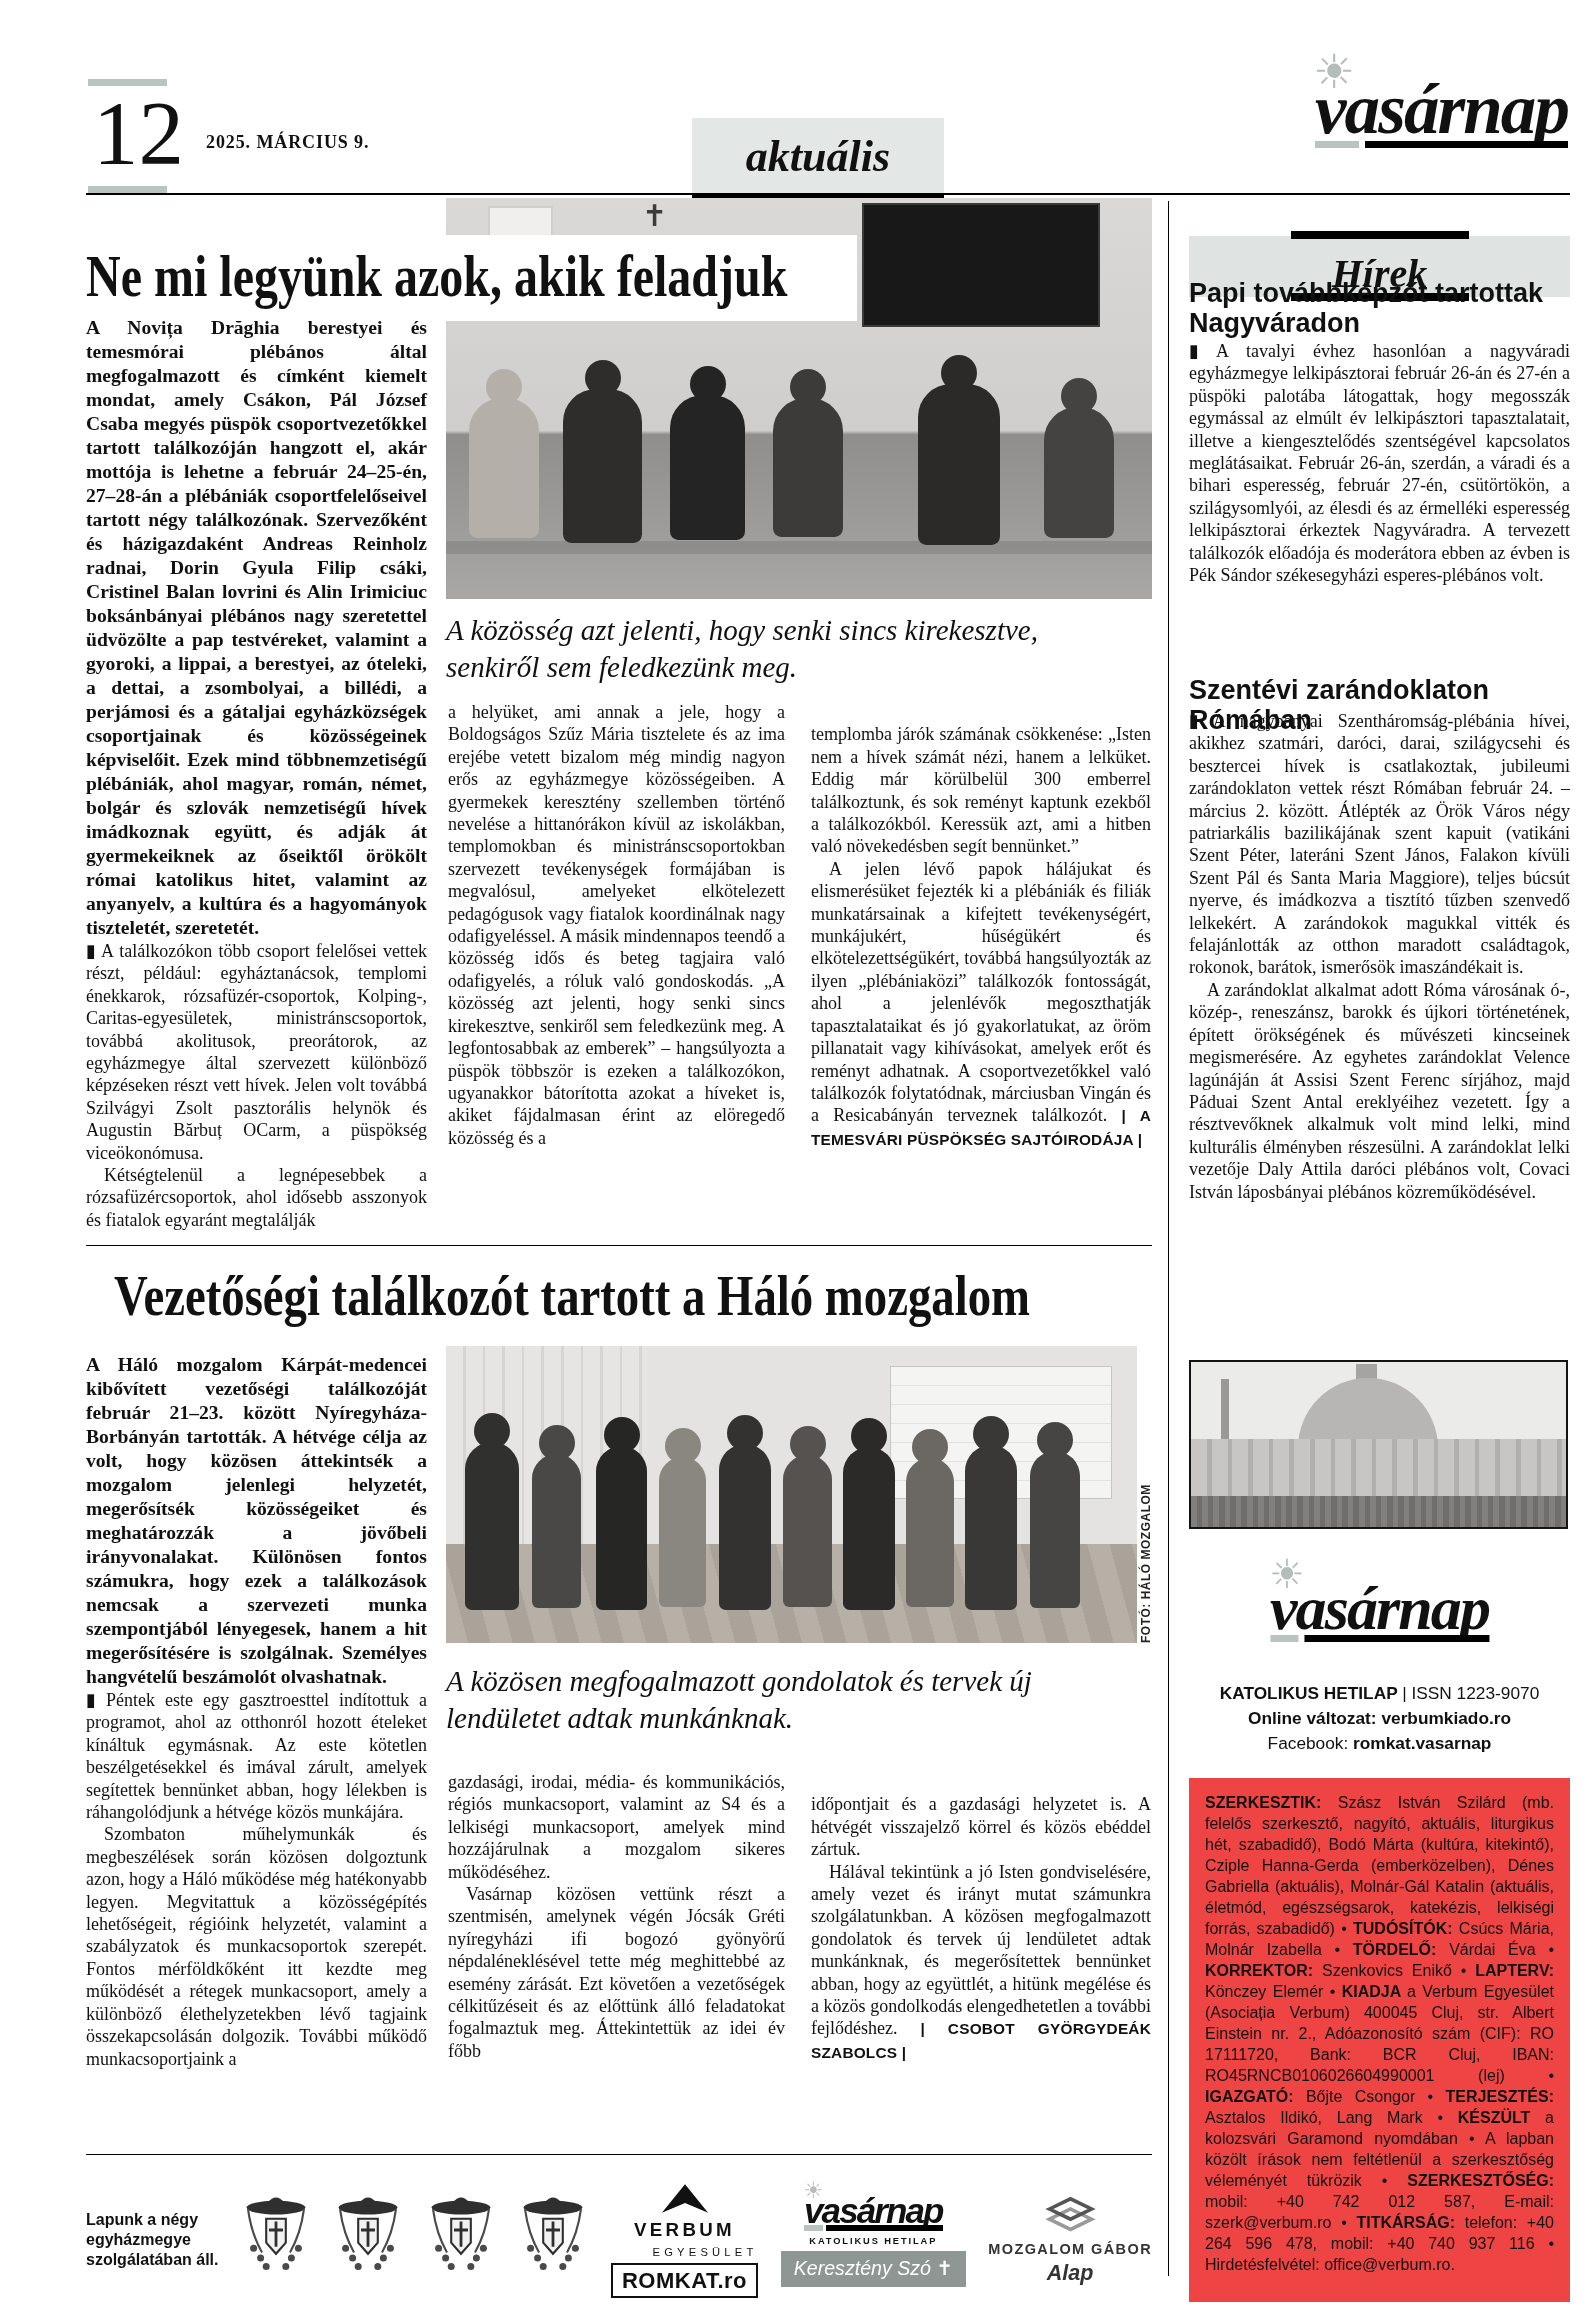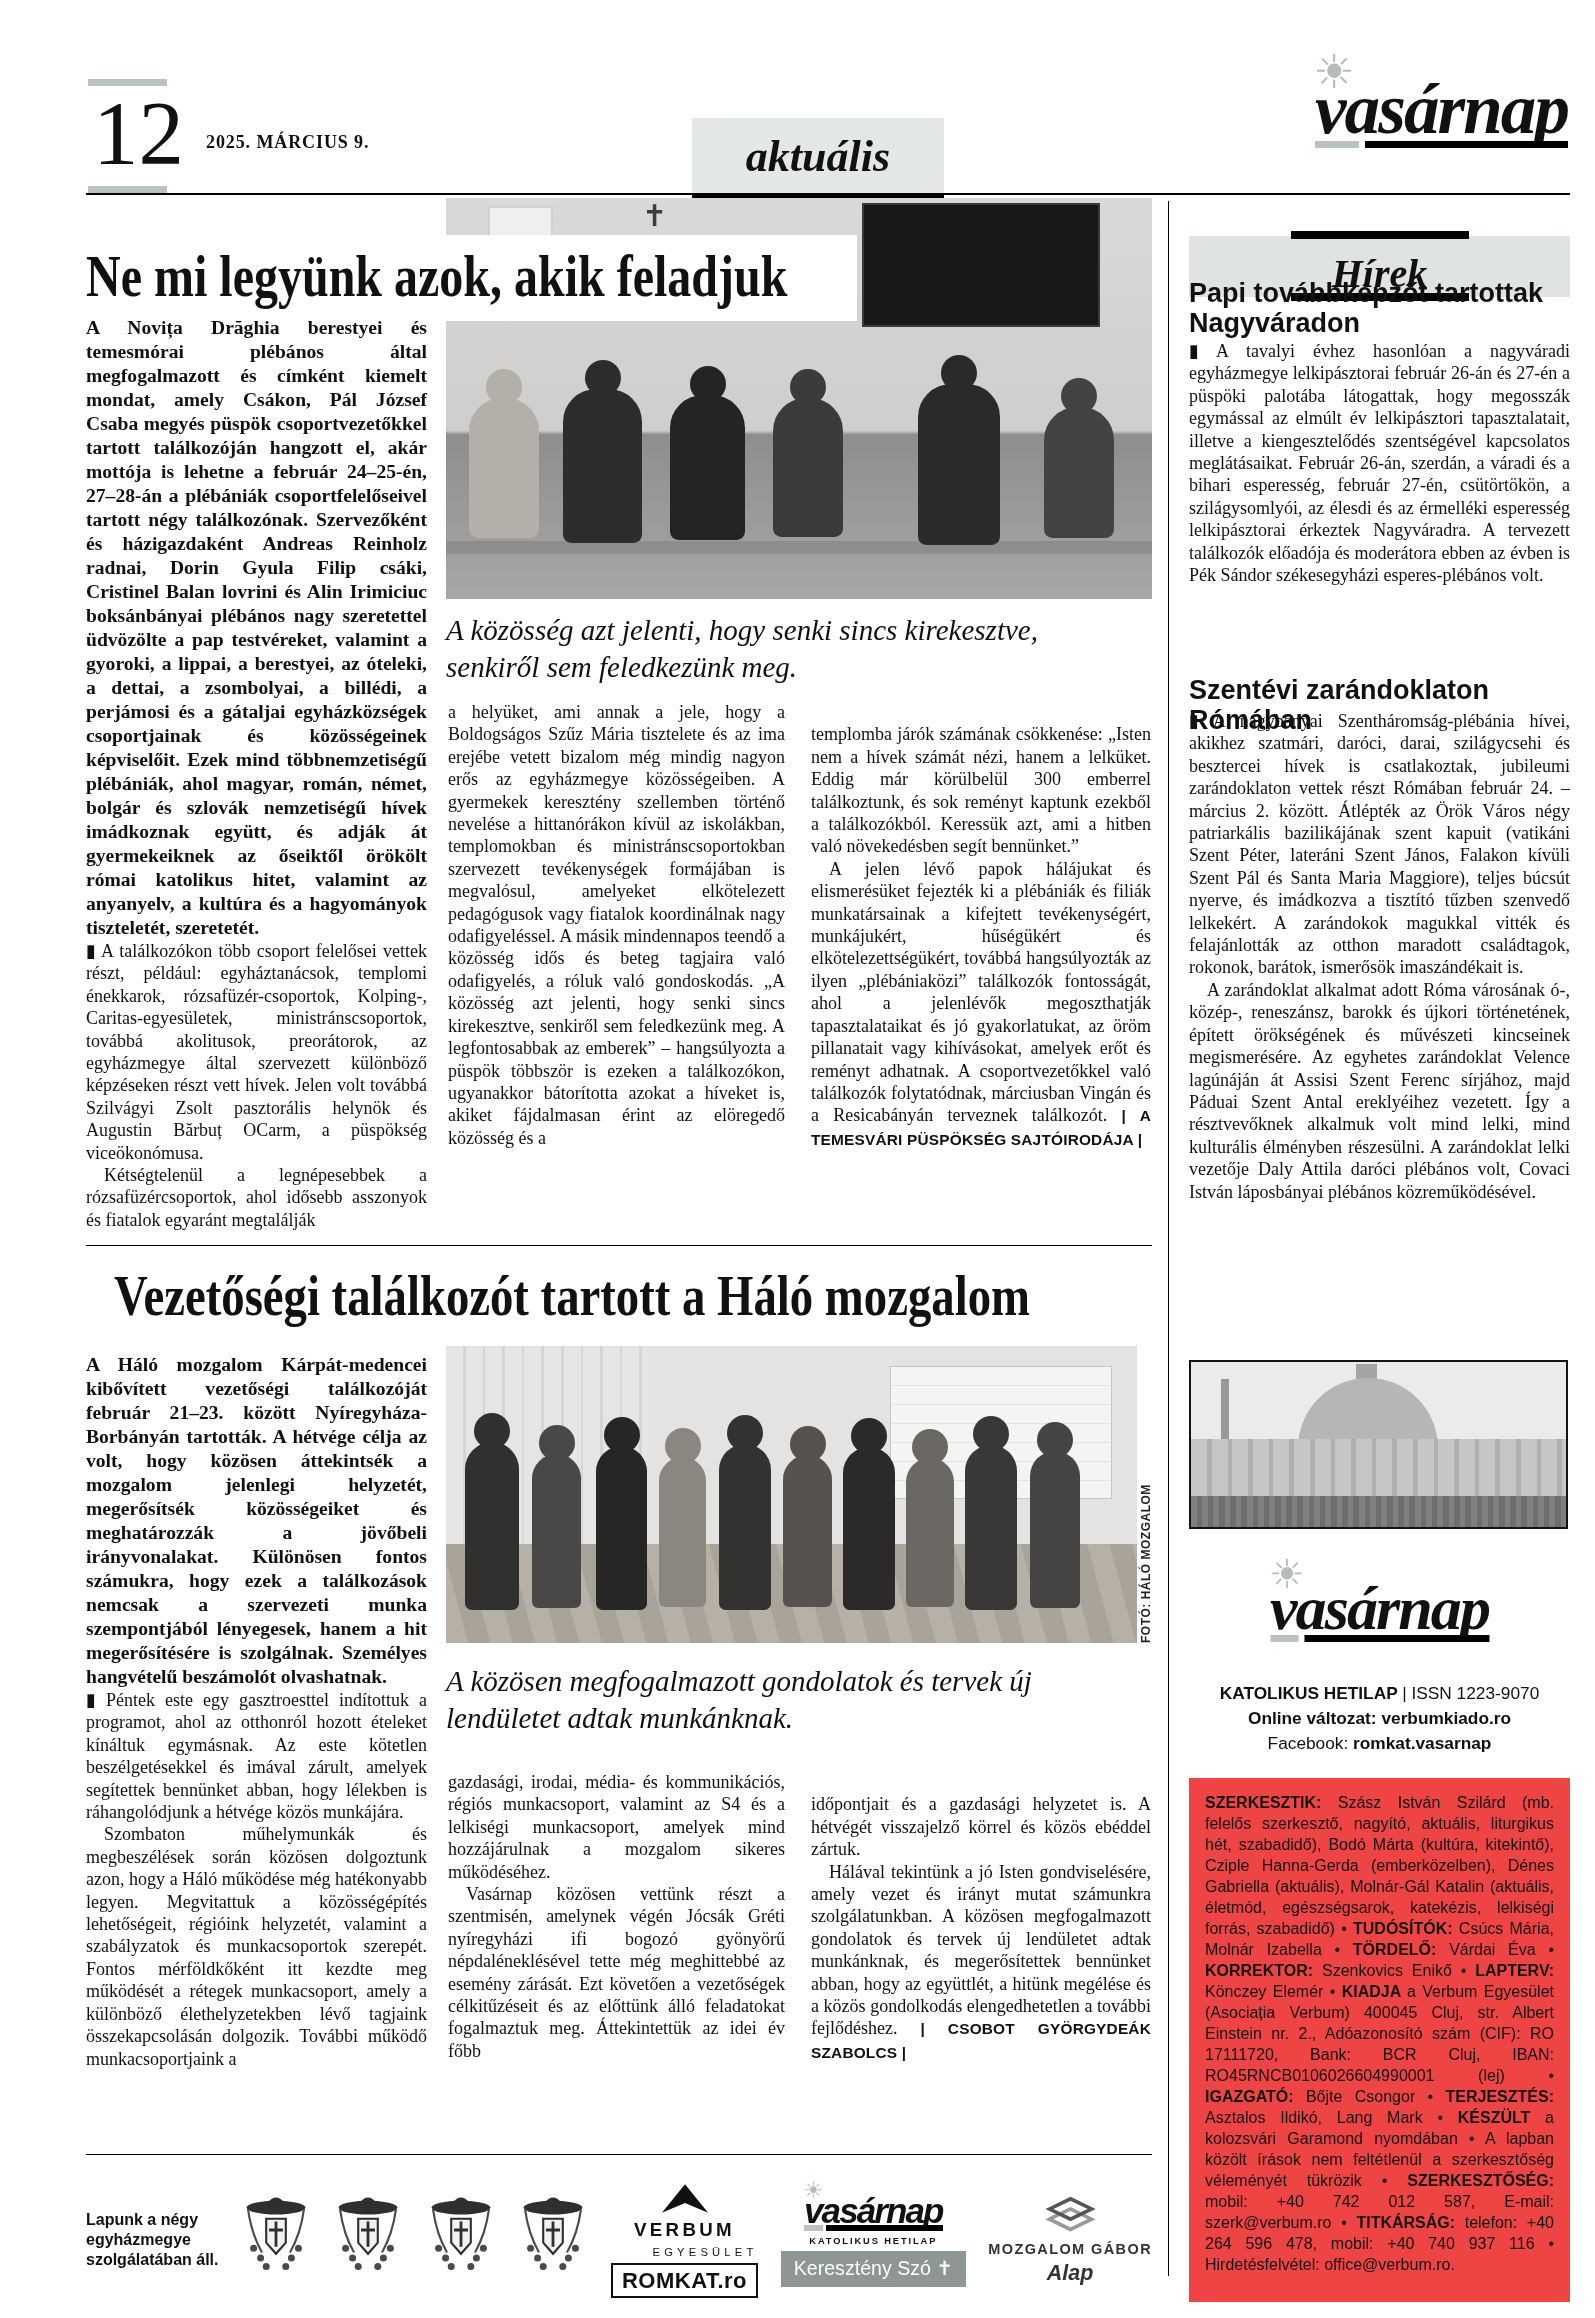--- a/index.html
+++ b/index.html
@@ -114,21 +114,21 @@
   #band-note{width:133px;font-weight:700;font-size:16px;line-height:1.25;}
   .crest{width:70px;height:107px;flex:0 0 auto;}
   .logo-col{display:flex;flex-direction:column;align-items:center;gap:4.7px;flex:0 0 auto;}
   .verbum-word{font-weight:700;font-size:18.7px;letter-spacing:3.3px;}
   .verbum-sub{font-size:11.2px;letter-spacing:4.2px;padding-left:41px;}
   .romkat{font-weight:700;font-size:22px;border:2.3px solid #111;padding:2.8px 9.3px;letter-spacing:0.5px;}
   .band-mast .word{font-size:35px;}
   .band-mast .sun{left:-0.9px;top:-16px;font-size:22.4px;}
   .band-mast{position:relative;display:inline-block;}
   .vas-sub{font-size:9.3px;letter-spacing:1.9px;font-weight:700;}
-  .ksz{background:#8f9794;color:#fff;font-size:19.6px;padding:6.5px 13px;}
+  .ksz{background:#8f9794;color:#fff;font-style:italic;font-size:19.6px;padding:6.5px 13px;}
   .bethlen-word{font-weight:700;font-size:14.5px;letter-spacing:1.4px;color:#333;}
   .bethlen-sub{font-style:italic;font-size:21.5px;color:#333;font-weight:700;}
 </style>
 </head>
 <body>
 
 <div id="page">
 
   <div class="pn-bar" style="top:79px"></div>
   <div id="pageno">12</div>

